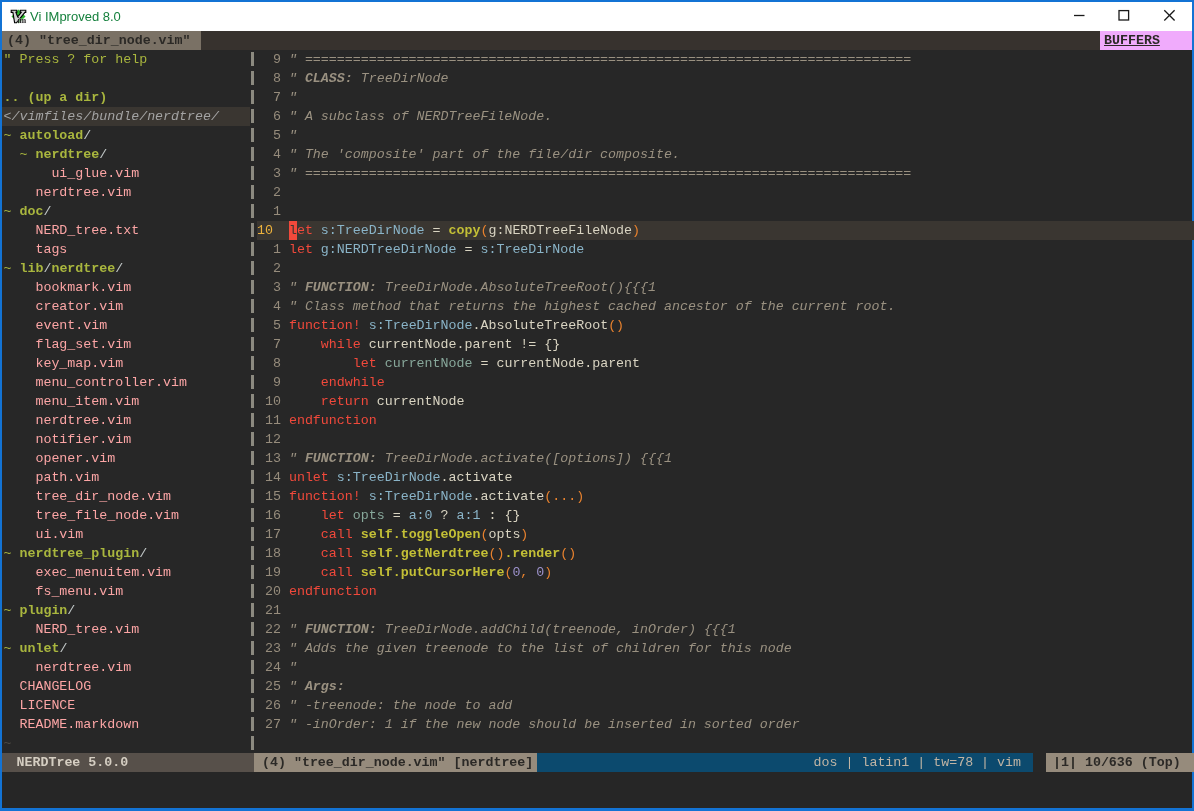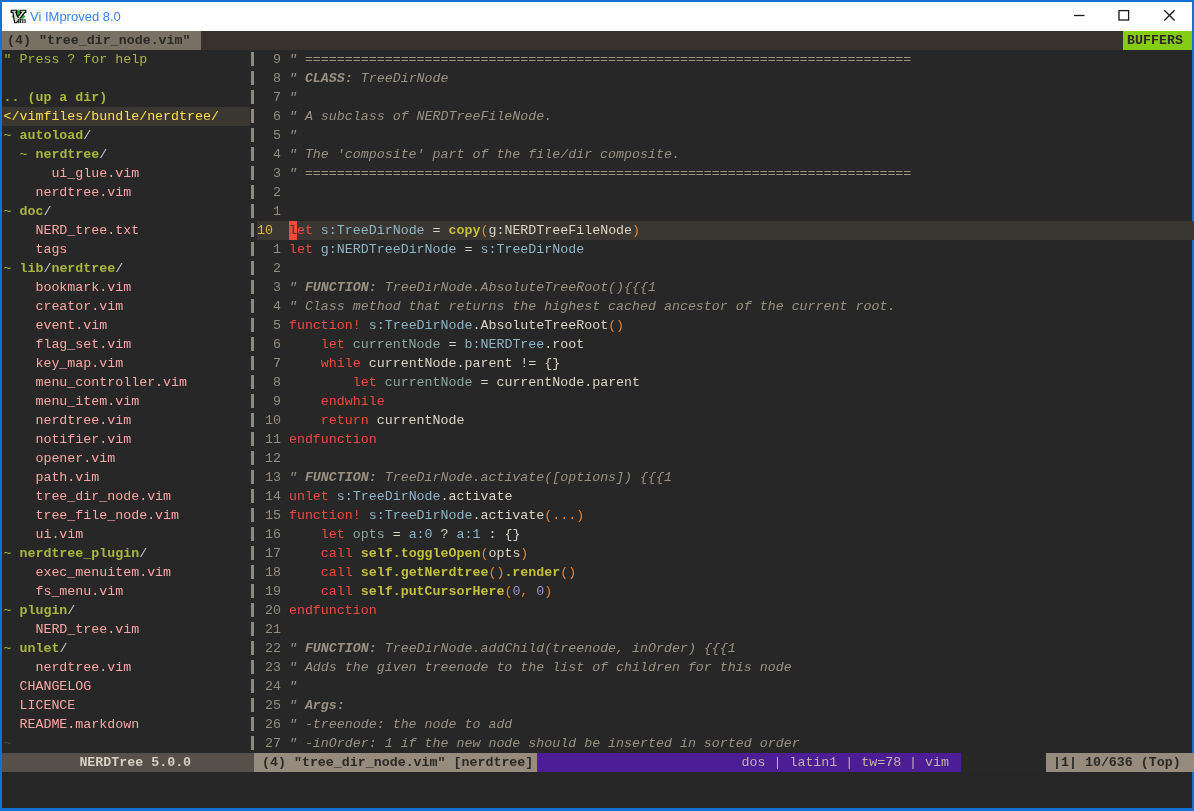--- a/index.html
+++ b/index.html
@@ -1,59 +1,59 @@
 <!DOCTYPE html>
 <html><head><meta charset="utf-8"><style>
 * { margin:0; padding:0; box-sizing:border-box; }
 html,body { width:1194px; height:811px; overflow:hidden; }
 body { background:#1373d4; position:relative;
   font-family:"Liberation Mono",monospace; }
 #win { position:absolute; left:2px; top:2px; width:1190px; height:806px;
   background:#272727; }
 #title { position:absolute; left:0; top:0; width:100%; height:29px; background:#fff; }
-#title .t { position:absolute; left:28px; top:7px; font:13px "Liberation Sans",sans-serif; color:#3b82f6; }
+#title .t { position:absolute; left:28px; top:7px; font:13px "Liberation Sans",sans-serif; color:#15803d; }
 #tabs { position:absolute; left:0; top:29px; width:100%; height:19px; background:#37322e;
   font-size:13.3px; line-height:19px; }
 #tabs .act { position:absolute; left:0; top:0; width:199px; height:19px; background:#7a7165;
   color:#2b2926; font-weight:bold; white-space:pre; padding-left:5px; }
-#tabs .buf { position:absolute; right:0; top:0; width:69px; height:19px; background:#84cc16;
-  color:#2b2926; font-weight:bold; padding-left:4px; }
+#tabs .buf { position:absolute; right:0; top:0; width:92px; height:19px; background:#f0abfc;
+  color:#2b2926; font-weight:bold; padding-left:4px;text-decoration:underline; }
 #main { position:absolute; left:0; top:48px; width:100%; height:703px; background:#272727; }
 .ln { height:19px; line-height:19px; white-space:pre; font-size:13.3px; }
 #side { position:absolute; left:1.5px; top:0; width:247px; height:703px; }
 #side .sg { color:#a9b63e; }
 #side .sl { color:#c2c8c8; }
 #side .sf { color:#fca5a5; }
 #side .til { color:#4e4a44; }
 #side .selbg { position:absolute; left:-1.5px; top:57px; width:248px; height:19px; background:#3a3631; }
-.selr { color:#fde047; }
+.selr { color:#a3a3a3;font-style:italic; }
 #side .lines { position:relative; }
 #vsplit { position:absolute; left:249.4px; top:0; width:3px; height:703px;
   background:repeating-linear-gradient(180deg, transparent 0 2px, #8c8a80 2px 16px, transparent 16px 19px); }
 #ed { position:absolute; left:253px; top:0; width:937px; height:703px; }
 #ed .lines { position:relative; left:2px; }
 #ed .cl { background:#3a3631; }
 #ed .num { color:#968c7c; }
 #ed .cnum { color:#eeb23c; }
 .c { color:#9a9181; font-style:italic; }
 .r { color:#f1493b; }
 .y { color:#8ab4c8;margin-top:8px; }
 .t { color:#87a79a; }
 .w { color:#d9d4c2; }
 .f { color:#c3bf36; }
 .o { color:#e8822e; }
 .p { color:#9d92cc; }
 #ed .ln { color:#d9d4c2; }
 .K { background:#f1493b; color:#3a3631; display:inline-block; height:19px; line-height:19px; }
 #status { position:absolute; left:0; top:751px; width:100%; height:19px; font-size:13.3px; line-height:19px; white-space:pre; }
 #status .s1 { position:absolute; left:0; top:0; width:252px; height:19px; background:#57504a;
-  color:#d5cec2; font-weight:bold; padding-left:14.5px;text-align:center; }
+  color:#d5cec2; font-weight:bold; padding-left:14.5px; }
 #status .s2 { position:absolute; left:252px; top:0; width:283px; height:19px; background:#968b7c;
   color:#2b2926; font-weight:bold; padding-left:8px; }
-#status .s3 { position:absolute; left:535px; top:0; width:424px; height:19px; background:#4c1d95;
+#status .s3 { position:absolute; left:535px; top:0; width:496px; height:19px; background:#0c4a6e;
   color:#c0b4a4; text-align:right; padding-right:4px; }
 #status .s4 { position:absolute; left:1044px; top:0; width:166px; height:19px; background:#968b7c;
   color:#2b2926; font-weight:bold; padding-left:7px; }
 #cmd { position:absolute; left:0; top:770px; width:100%; height:36px; background:#262626; }
 svg { display:block; }
 </style></head><body>
 <div id="win">
   <div id="title">
     <svg width="17" height="17" style="position:absolute;left:8px;top:6px" viewBox="0 0 17 17">
       <polygon points="8.5,1.5 15.5,8.5 8.5,15.5 1.5,8.5" fill="#2bb52b"></polygon>
@@ -126,21 +126,20 @@
 <div class="ln"><span class="num">  4 </span><span class="c">" The 'composite' part of the file/dir composite.</span></div>
 <div class="ln"><span class="num">  3 </span><span class="c">" ============================================================================</span></div>
 <div class="ln"><span class="num">  2 </span></div>
 <div class="ln"><span class="num">  1 </span></div>
 <div class="ln cl"><span class="cnum">10  </span><span class="K">l</span><span class="r">et</span> <span class="y">s:TreeDirNode</span><span class="w"> = </span><b class="f">copy</b><span class="o">(</span><span class="w">g:NERDTreeFileNode</span><span class="o">)</span></div>
 <div class="ln"><span class="num">  1 </span><span class="r">let</span> <span class="y">g:NERDTreeDirNode</span><span class="w"> = </span><span class="y">s:TreeDirNode</span></div>
 <div class="ln"><span class="num">  2 </span></div>
 <div class="ln"><span class="num">  3 </span><span class="c">" </span><b class="c">FUNCTION:</b><span class="c"> TreeDirNode.AbsoluteTreeRoot(){{{1</span></div>
 <div class="ln"><span class="num">  4 </span><span class="c">" Class method that returns the highest cached ancestor of the current root.</span></div>
 <div class="ln"><span class="num">  5 </span><span class="r">function</span><span class="r">!</span> <span class="y">s:TreeDirNode</span><span class="w">.AbsoluteTreeRoot</span><span class="o">()</span></div>
-<div class="ln"><span class="num">  6 </span><span class="r">    let</span> <span class="t">currentNode</span><span class="w"> = </span><span class="y">b:NERDTree</span><span class="w">.root</span></div>
 <div class="ln"><span class="num">  7 </span><span class="r">    while</span> <span class="w">currentNode.parent != {}</span></div>
 <div class="ln"><span class="num">  8 </span><span class="r">        let</span> <span class="t">currentNode</span><span class="w"> = </span><span class="w">currentNode.parent</span></div>
 <div class="ln"><span class="num">  9 </span><span class="r">    endwhile</span></div>
 <div class="ln"><span class="num"> 10 </span><span class="r">    return</span> <span class="w">currentNode</span></div>
 <div class="ln"><span class="num"> 11 </span><span class="r">endfunction</span></div>
 <div class="ln"><span class="num"> 12 </span></div>
 <div class="ln"><span class="num"> 13 </span><span class="c">" </span><b class="c">FUNCTION:</b><span class="c"> TreeDirNode.activate([options]) {{{1</span></div>
 <div class="ln"><span class="num"> 14 </span><span class="r">unlet</span> <span class="y">s:TreeDirNode</span><span class="w">.activate</span></div>
 <div class="ln"><span class="num"> 15 </span><span class="r">function</span><span class="r">!</span> <span class="y">s:TreeDirNode</span><span class="w">.activate</span><span class="o">(...)</span></div>
 <div class="ln"><span class="num"> 16 </span><span class="r">    let</span> <span class="t">opts</span><span class="w"> = </span><span class="y">a:0</span><span class="w"> ? </span><span class="y">a:1</span><span class="w"> : </span><span class="w">{}</span></div>

